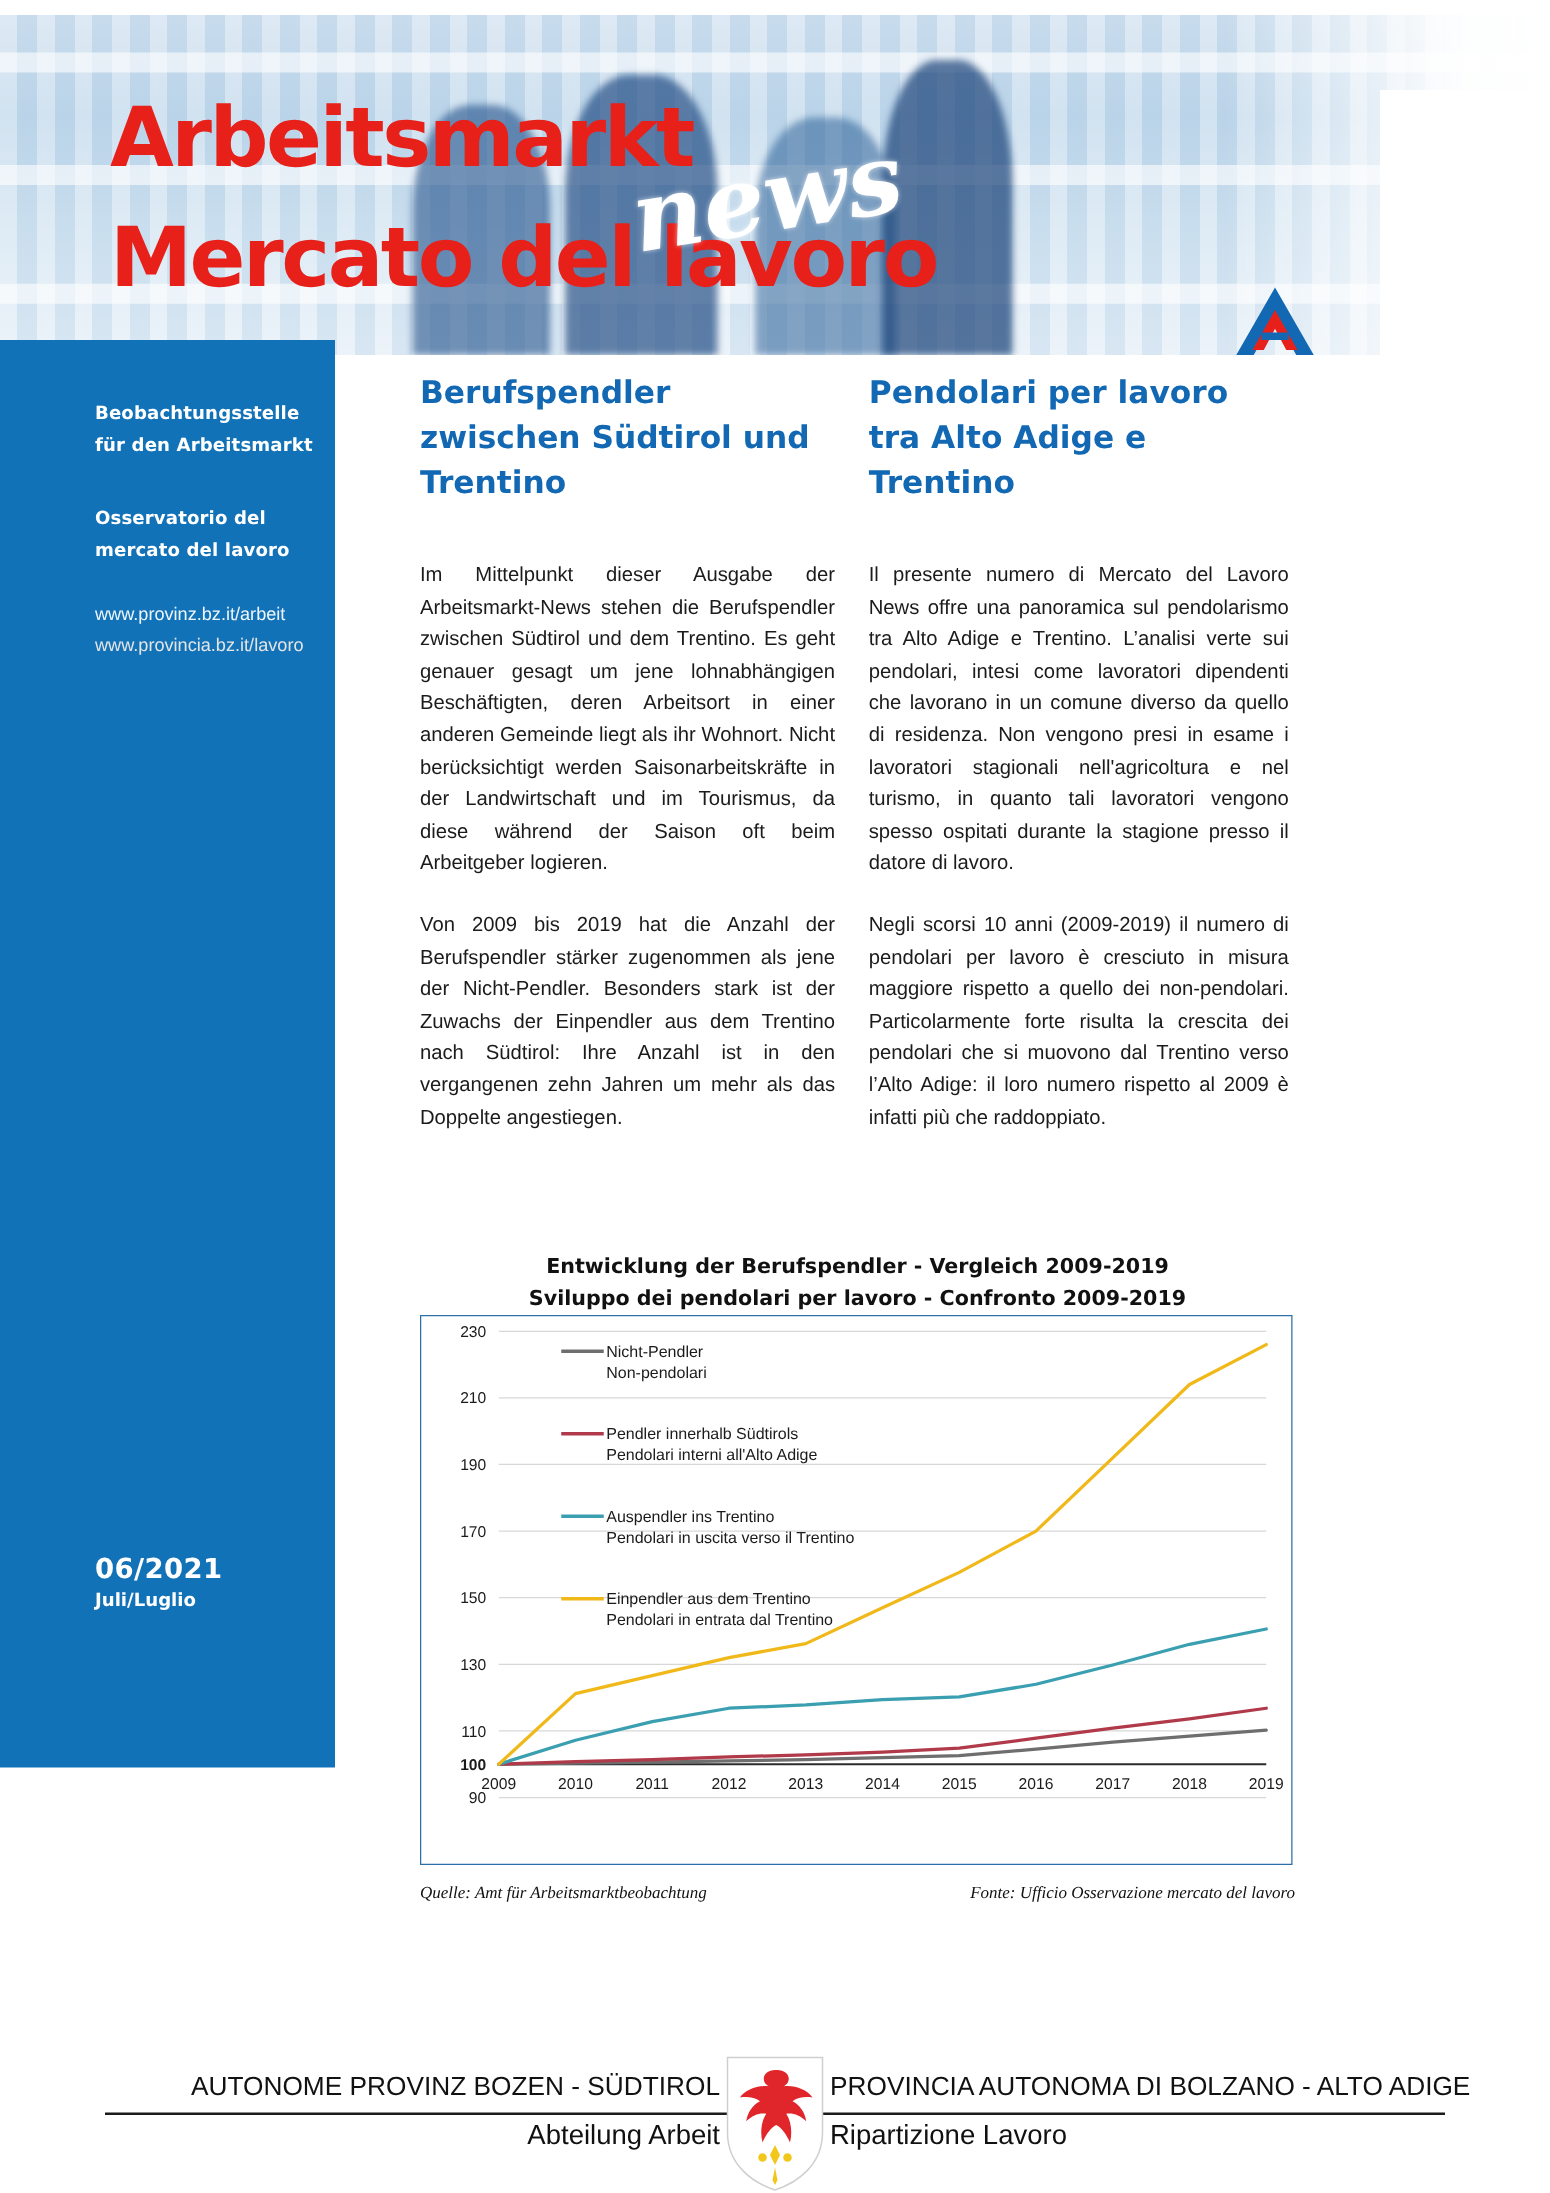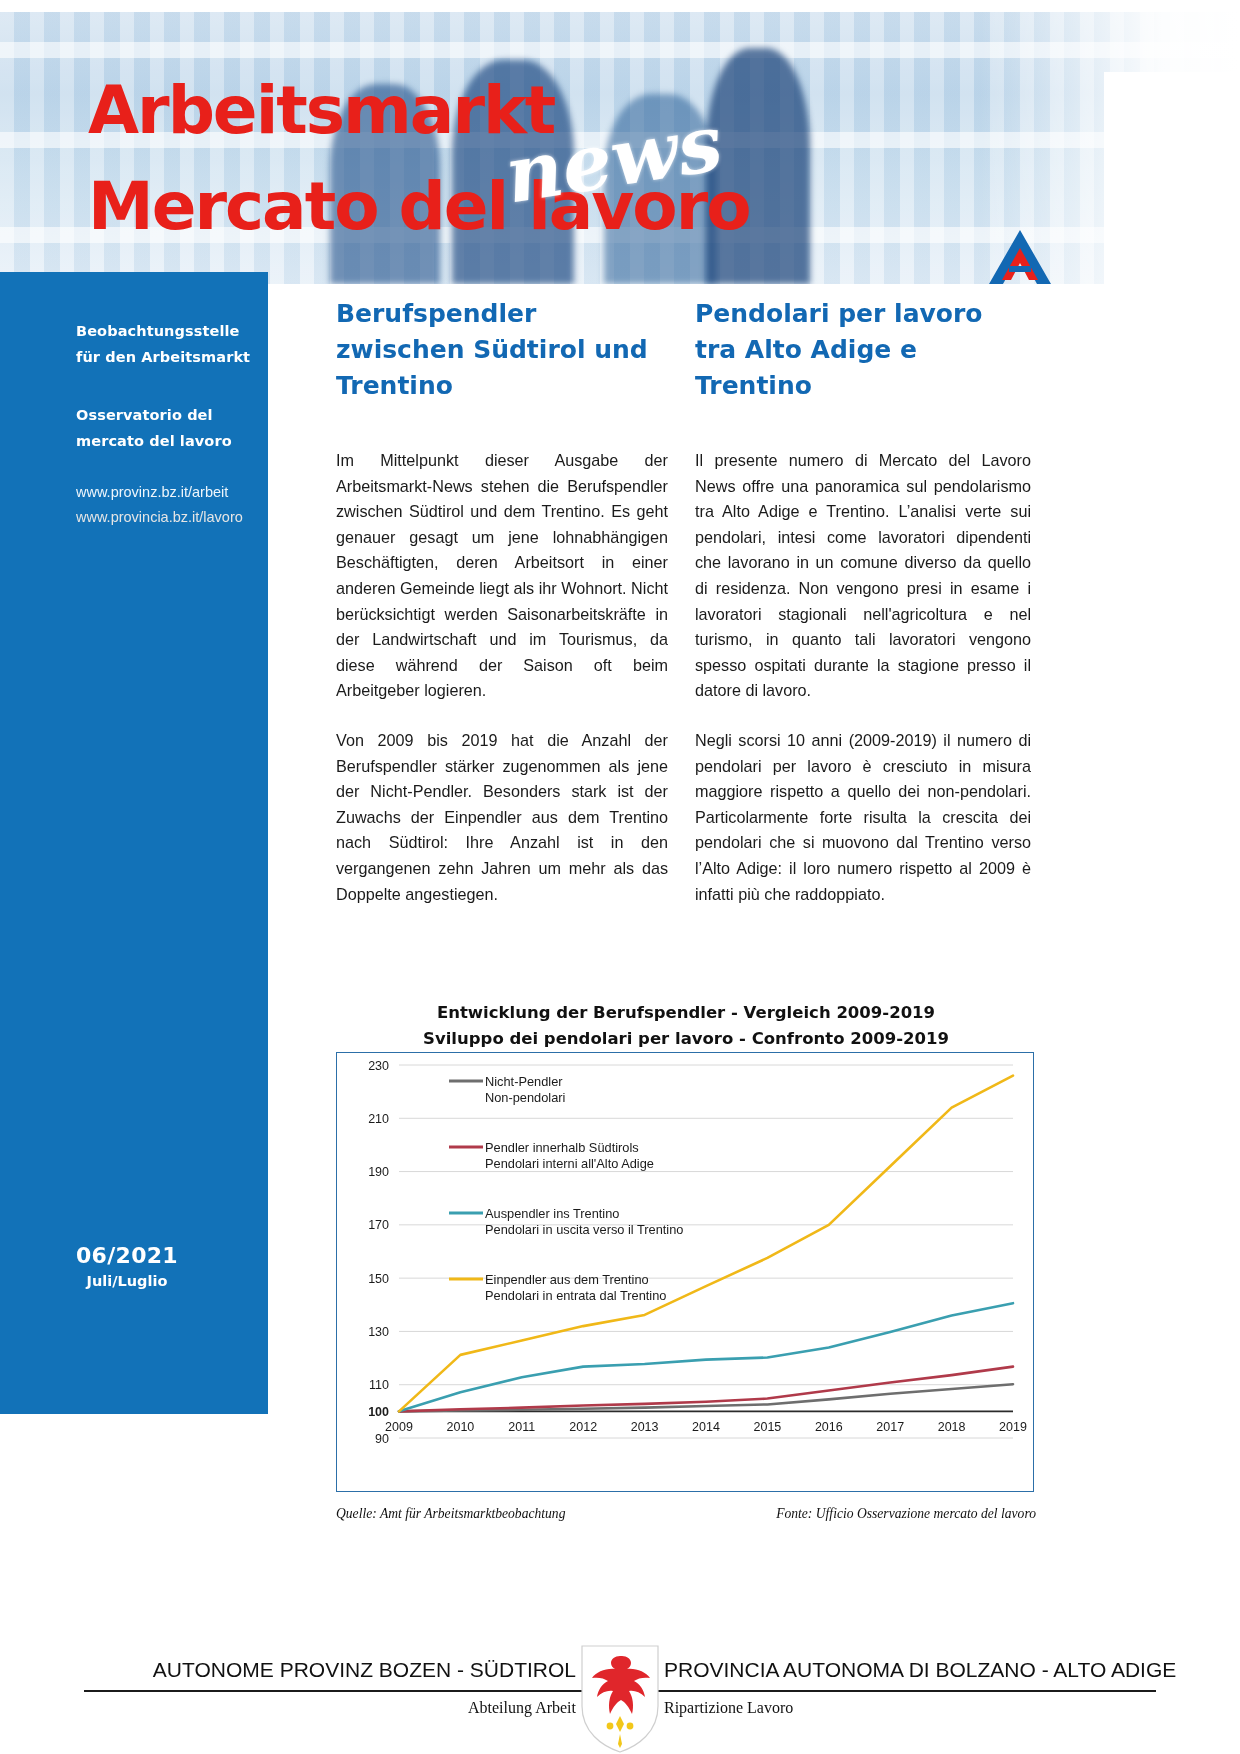--- a/index.html
+++ b/index.html
@@ -86,21 +86,21 @@
   }
   .sb-issue{
     position:absolute;left:76px;top:970px;color:#ffffff;
   }
   .sb-issue .big{
     font-family:"DejaVu Sans","Liberation Sans",sans-serif;
     font-weight:bold;font-size:22px;line-height:28px;letter-spacing:.3px;
   }
   .sb-issue .small{
     font-family:"DejaVu Sans","Liberation Sans",sans-serif;
-    font-weight:bold;font-size:14.5px;line-height:22px;text-align:center;
+    font-weight:bold;font-size:14.5px;line-height:22px;
   }
 
   
   .col-left{position:absolute;left:336px;top:296px;width:332px;}
   .col-right{position:absolute;left:695px;top:296px;width:336px;}
   .art-head{
     font-family:"DejaVu Sans","Liberation Sans",sans-serif;
     font-weight:bold;font-size:25px;line-height:36px;
     color:#1268b3;margin:0 0 44px 0;
   }
@@ -138,21 +138,21 @@
   }
   .foot-de{
     position:absolute;left:84px;top:0;width:492px;text-align:right;
     font-family:"Liberation Sans",sans-serif;
   }
   .foot-it{
     position:absolute;left:664px;top:0;width:492px;text-align:left;
     font-family:"Liberation Sans",sans-serif;
   }
   .foot-l1{font-size:21px;line-height:40px;color:#111;white-space:nowrap;}
-  .foot-l2{font-size:16px;line-height:36px;color:#111;white-space:nowrap;font-family:Liberation Serif, serif;}
+  .foot-l2{font-size:22px;line-height:36px;color:#111;white-space:nowrap;}
   .crest{position:absolute;left:578px;top:-6px;width:84px;height:110px;}
 </style>
 </head>
 <body>
 
 <div class="page">
 
   <div class="banner">
     <div class="glass"></div>
     <div class="beamH" style="top:30px"></div>

